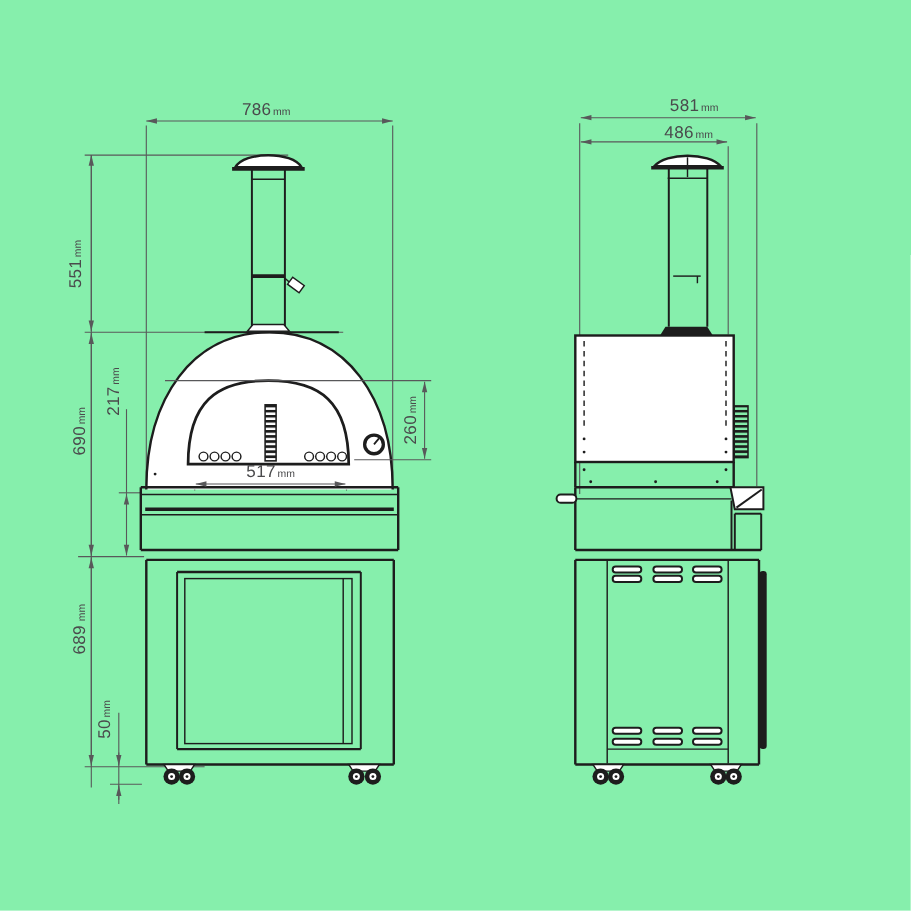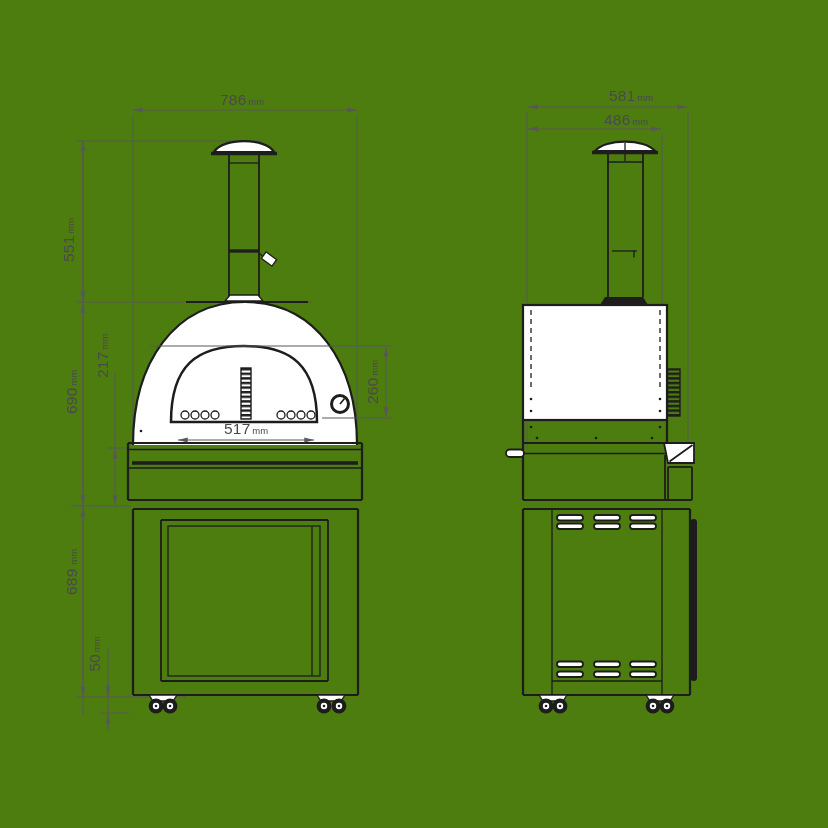--- a/index.html
+++ b/index.html
@@ -1,16 +1,16 @@
 <!DOCTYPE html>
 <html><head>
 <meta charset="utf-8">
 <style>
   html,body{margin:0;padding:0;background:#ffffff;}
-  .stage{width:828px;height:828px;background:#4d7c0f;position:relative;overflow:hidden;}
+  .stage{width:828px;height:828px;background:#86efac;position:relative;overflow:hidden;}
   svg{display:block;}
   
   .ol{stroke:#1d1d1d;fill:none;stroke-width:1.8;}
   .ol-thin{stroke:#1d1d1d;fill:none;stroke-width:1.3;}
   .ol-med{stroke:#1d1d1d;fill:none;stroke-width:2.2;}
   .ol-thick{stroke:#1d1d1d;fill:none;stroke-width:3.3;}
   .fillw{fill:#ffffff;}
   .filld{fill:#1d1d1d;stroke:none;}
   .dash{stroke-dasharray:5 4;}
   .dot{fill:#1d1d1d;stroke:none;}

